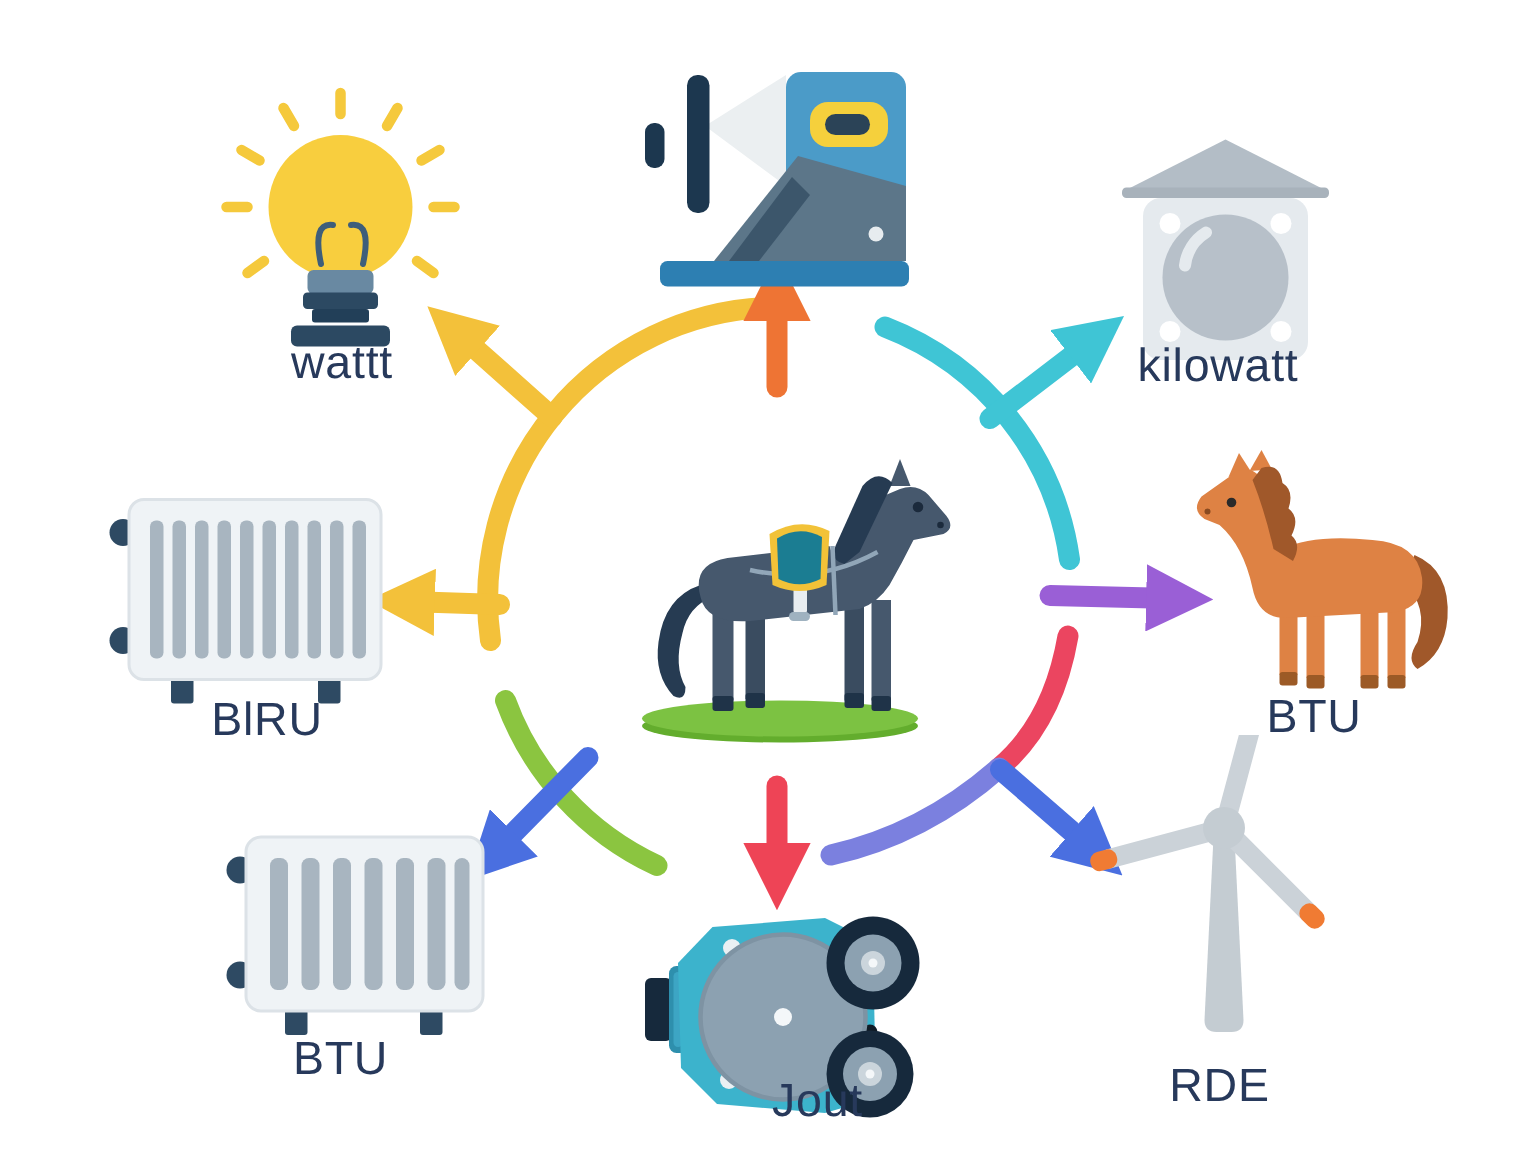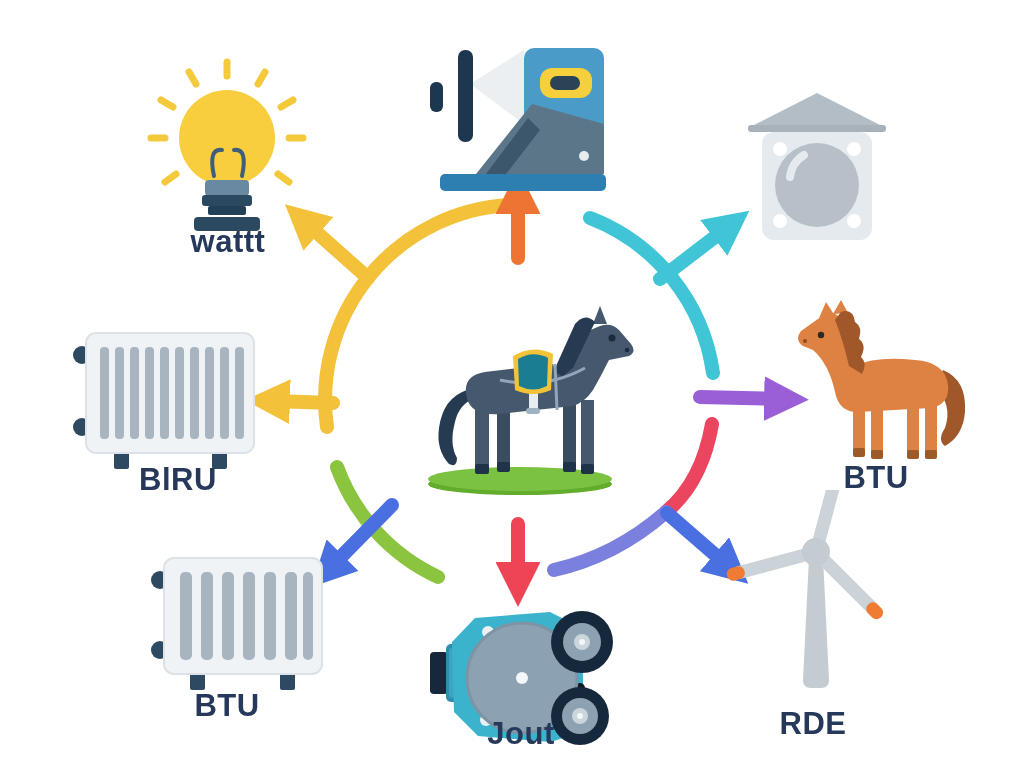--- a/index.html
+++ b/index.html
@@ -1,20 +1,20 @@
 <!DOCTYPE html>
 <html><head>
 <meta charset="utf-8">
 <style>
   html,body{margin:0;padding:0;background:#fff;}
   #canvas{position:relative;width:1024px;height:768px;background:#ffffff;overflow:hidden;
           font-family:"Liberation Sans","DejaVu Sans",sans-serif;}
   .layer{position:absolute;left:0;top:0;}
   .icon{position:absolute;}
-  .label{position:absolute;transform:translateX(-50%);font-weight:700;font-size:31px;
+  .label{position:absolute;transform:translateX(-50%);font-weight:400;font-size:31px;
          color:#27395B;letter-spacing:.5px;white-space:nowrap;}
 </style>
 </head>
 <body>
 
 <div id="canvas">
 
   <svg class="layer" width="1024" height="768" viewBox="0 0 1024 768">
     <defs>
       <marker id="mYellow" viewBox="0 0 10 10" refX="4" refY="5" markerWidth="3.2" markerHeight="3.2" orient="auto">
@@ -97,20 +97,21 @@
     <polygon points="8,42 75,8 142,42" fill="#B3BDC6"></polygon>
     <rect x="6" y="40" width="138" height="7" rx="3" fill="#A8B2BB"></rect>
     <rect x="20" y="47" width="110" height="108" rx="12" fill="#E5EAEE"></rect>
     <circle cx="75" cy="100" r="42" fill="#B7C0C9"></circle>
     <path d="M48,92 A30,30 0 0 1 62,70" fill="none" stroke="#E5EAEE" stroke-width="8" stroke-linecap="round"></path>
     <circle cx="38" cy="64" r="7" fill="#FFFFFF"></circle>
       <circle cx="112" cy="64" r="7" fill="#FFFFFF"></circle>
     <circle cx="38" cy="136" r="7" fill="#FFFFFF"></circle>
       <circle cx="112" cy="136" r="7" fill="#FFFFFF"></circle>
   </svg>
+  <div class="label" style="left:812px;top:226px">kilowatt</div>
 
   <svg class="icon" style="left:70px;top:325px" width="200" height="155" viewBox="0 0 200 155">
     <circle cx="12" cy="30" r="9" fill="#2E4A63"></circle>
       <circle cx="12" cy="102" r="9" fill="#2E4A63"></circle>
     <rect x="44" y="124" width="15" height="20" rx="2" fill="#2E4A63"></rect>
     <rect x="142" y="124" width="15" height="20" rx="2" fill="#2E4A63"></rect>
     <rect x="16" y="8" width="168" height="120" rx="10" fill="#EFF3F6" stroke="#DCE2E7" stroke-width="2"></rect>
     <g fill="#A8B5C0">
       <rect x="30" y="22" width="9" height="92" rx="4"></rect>
         <rect x="45" y="22" width="9" height="92" rx="4"></rect>
@@ -212,21 +213,21 @@
     <circle cx="92" cy="78" r="6" fill="#F4F7F9"></circle>
     <circle cx="152" cy="42" r="31" fill="#16293C"></circle>
       <circle cx="152" cy="42" r="19" fill="#8CA1B1"></circle>
     <circle cx="152" cy="42" r="8" fill="#CBD5DC"></circle>
       <circle cx="152" cy="42" r="3" fill="#F4F7F9"></circle>
     <circle cx="150" cy="116" r="29" fill="#16293C"></circle>
       <circle cx="150" cy="116" r="18" fill="#8CA1B1"></circle>
     <circle cx="150" cy="116" r="8" fill="#CBD5DC"></circle>
       <circle cx="150" cy="116" r="3" fill="#F4F7F9"></circle>
   </svg>
-  <div class="label" style="left:521px;top:716px">Jout</div>
+  <div class="label" style="left:545px;top:716px">Jout</div>
 
   <svg class="icon" style="left:726px;top:490px" width="180" height="210" viewBox="0 0 180 210">
     <path d="M83,68 L97,68 L103,190 Q103,198 95,198 L85,198 Q77,198 77,190 Z" fill="#C4CCD2"></path>
     <g>
       <g transform="rotate(15,90,62)">
         <rect x="83.5" y="-24" width="13" height="80" rx="6.5" fill="#CBD2D8"></rect>
         <rect x="83.5" y="-30" width="13" height="18" rx="6" fill="#F07B33"></rect>
       </g>
       <g transform="rotate(135,90,62)">
         <rect x="83.5" y="-24" width="13" height="80" rx="6.5" fill="#CBD2D8"></rect>

